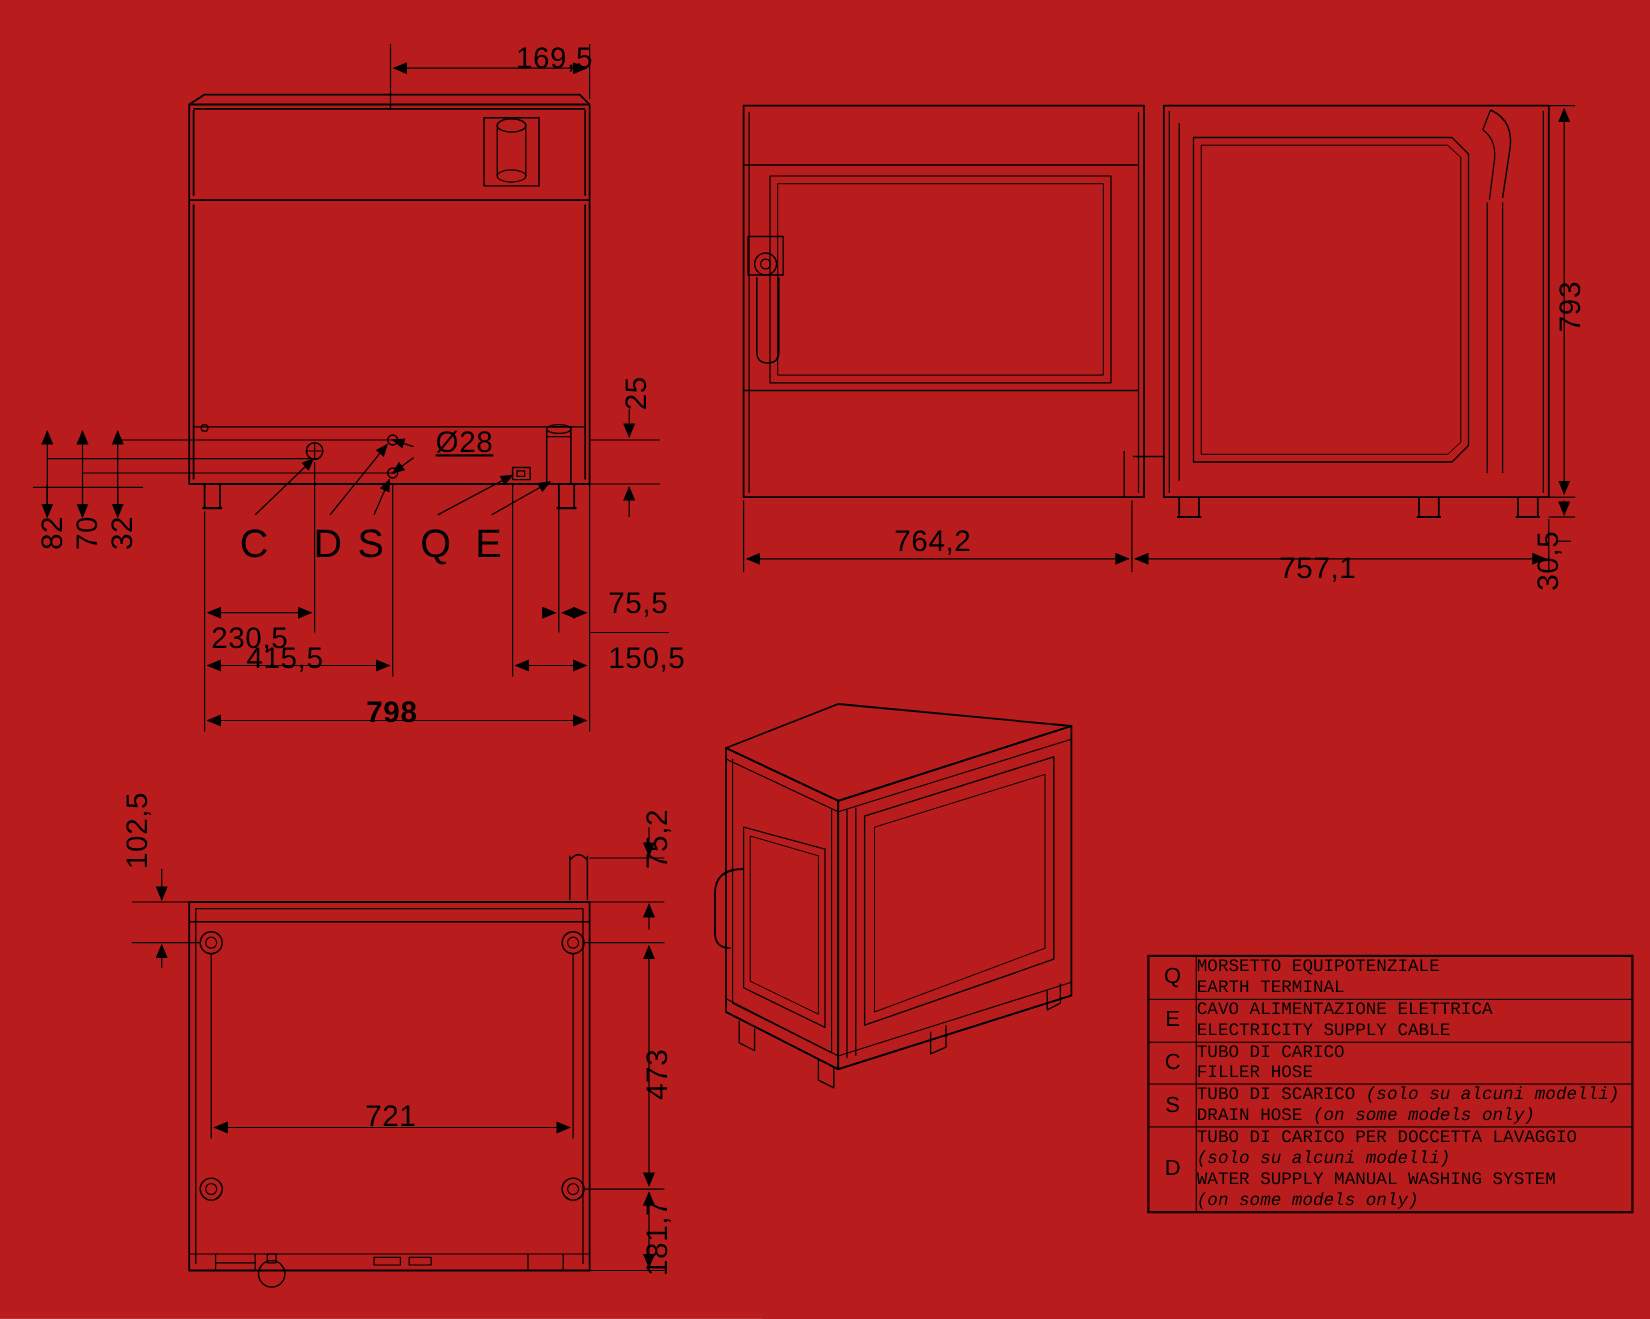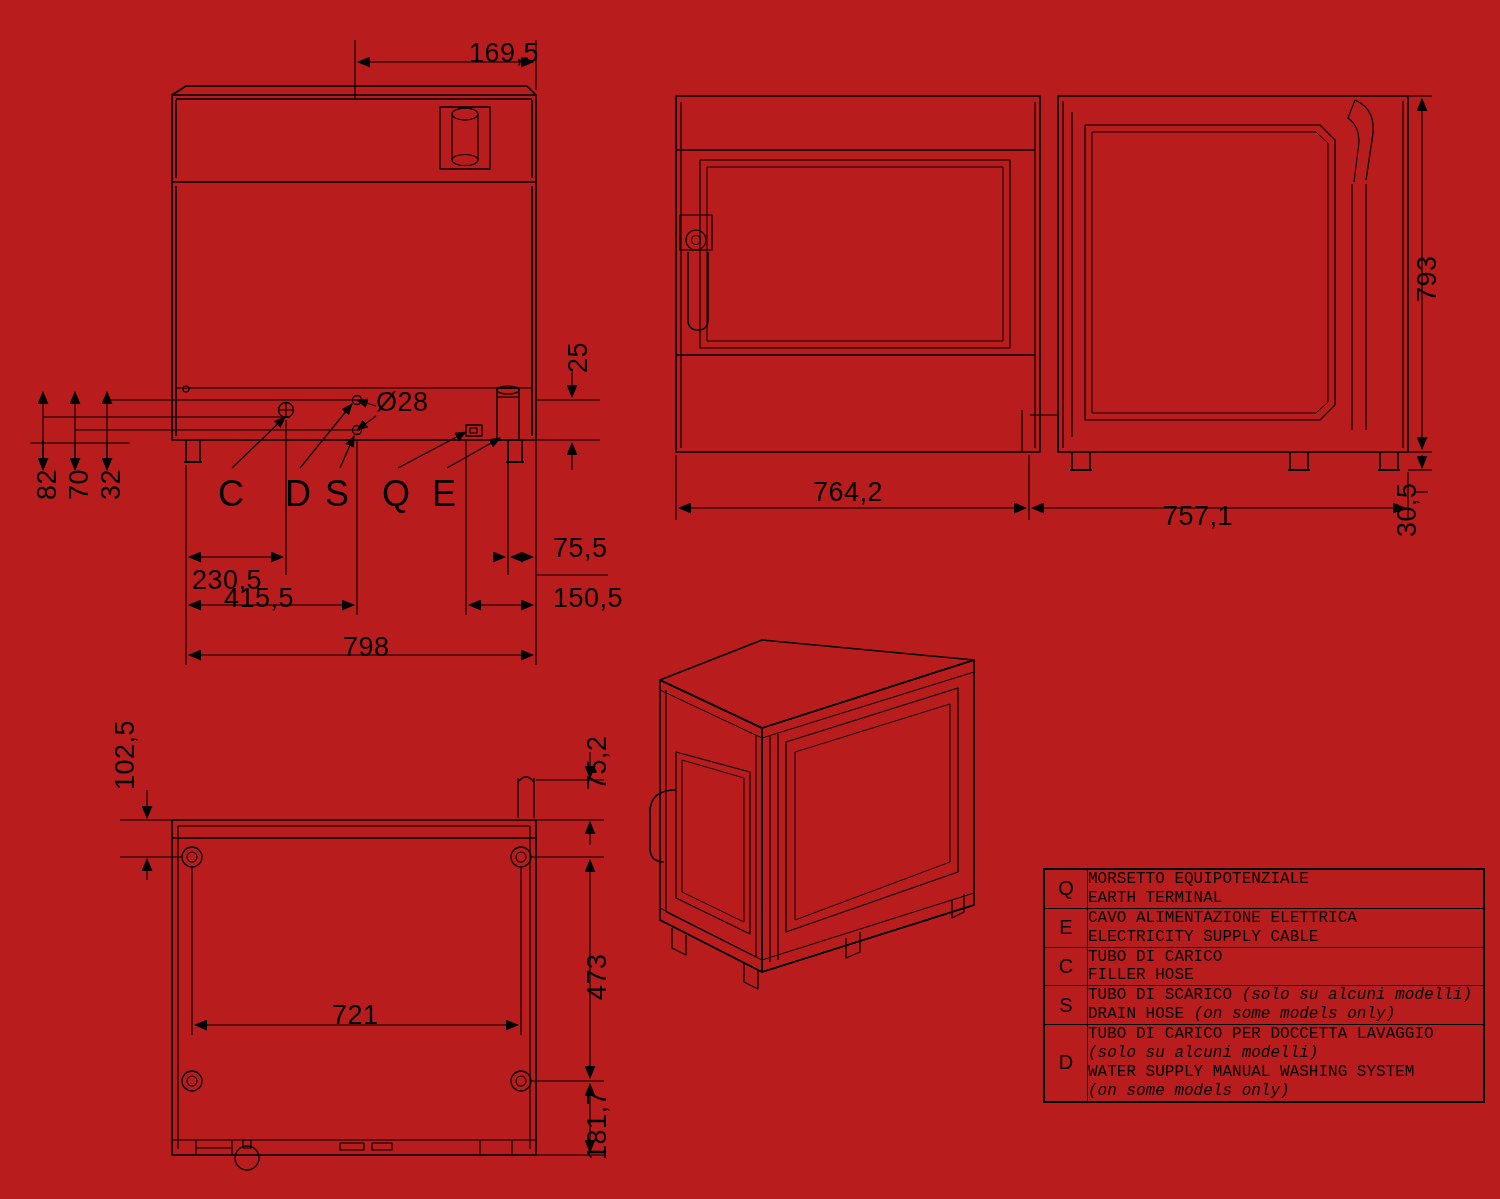--- a/index.html
+++ b/index.html
@@ -304,28 +304,28 @@
 
       <path d="M660,920 L762,972 L974,905" stroke-width="1.4"></path>
       <path d="M672,928 L672,948 L686,955 L686,935" stroke-width="1.2"></path>
       <path d="M744,962 L744,982 L758,989 L758,969" stroke-width="1.2"></path>
       <path d="M846,938 L846,958 L860,952 L860,932" stroke-width="1.2"></path>
       <path d="M952,900 L952,918 L964,912 L964,894" stroke-width="1.2"></path>
     </g>
   </svg>
 
   <div class="dim" style="left:469px; top:38px;">169,5</div>
-  <div class="dim" style="left:376px; top:387px;">Ø28</div>
+  <div class="dim" style="left:396px; top:387px;text-decoration:underline;">Ø28</div>
   <div class="dim" style="left:563px; top:373px; transform-origin:left top; transform:rotate(-90deg);">25</div>
   <div class="dim vert" style="left:32px; top:500px;">82</div>
   <div class="dim vert" style="left:64px; top:500px;">70</div>
   <div class="dim vert" style="left:96px; top:500px;">32</div>
   <div class="dim" style="left:192px; top:533px;margin-top:32px;">230,5</div>
   <div class="dim" style="left:224px; top:583px;text-align:center;">415,5</div>
-  <div class="dim" style="left:343px; top:632px;">798</div>
+  <div class="dim" style="left:333px; top:632px;font-weight:bold;">798</div>
   <div class="dim" style="left:553px; top:533px;">75,5</div>
   <div class="dim" style="left:553px; top:583px;">150,5</div>
 
   <div class="letter" style="left:218px; top:473px;">C</div>
   <div class="letter" style="left:285px; top:473px;">D</div>
   <div class="letter" style="left:325px; top:473px;">S</div>
   <div class="letter" style="left:382px; top:473px;">Q</div>
   <div class="letter" style="left:432px; top:473px;">E</div>
 
   <div class="dim vert" style="left:1412px; top:302px;">793</div>

